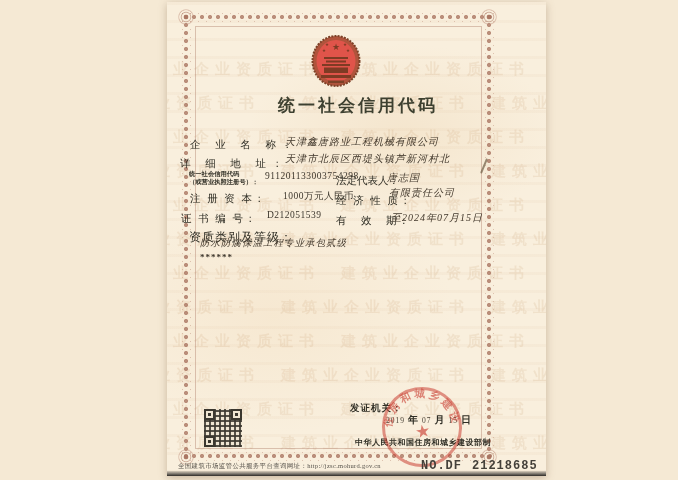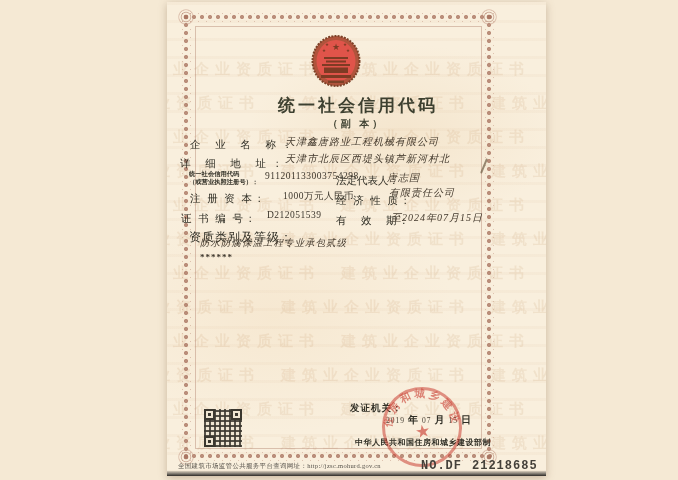--- a/index.html
+++ b/index.html
@@ -111,21 +111,20 @@
         <rect x="13" y="22" width="24" height="2"></rect>
         <rect x="15" y="25.5" width="20" height="2"></rect>
         <rect x="11" y="29" width="28" height="2"></rect>
         <rect x="13" y="32.5" width="24" height="5.5"></rect>
         <rect x="10" y="40" width="30" height="3"></rect>
         <rect x="17" y="45.5" width="16" height="2.5" fill="#7c4228"></rect>
       </g>
     </svg>
 
     <div class="title">统一社会信用代码</div>
-    <div class="subtitle">（副 本）</div>
 
     <div class="lbl lbl-wide" style="left:23px;top:136px">企 业 名 称：</div>
     <div class="hand" style="left:118px;top:133px">天津鑫唐路业工程机械有限公司</div>
 
     <div class="lbl lbl-wide" style="left:13px;top:155px">详 细 地 址：</div>
     <div class="hand" style="left:118px;top:150px">天津市北辰区西堤头镇芦新河村北</div>
 
     <div class="lbl-small" style="left:22px;top:168px">统一社会信用代码</div>
     <div class="lbl-small" style="left:22px;top:176px">（或营业执照注册号）：</div>
     <div class="typed" style="left:98px;top:169px">911201133003754298</div>

